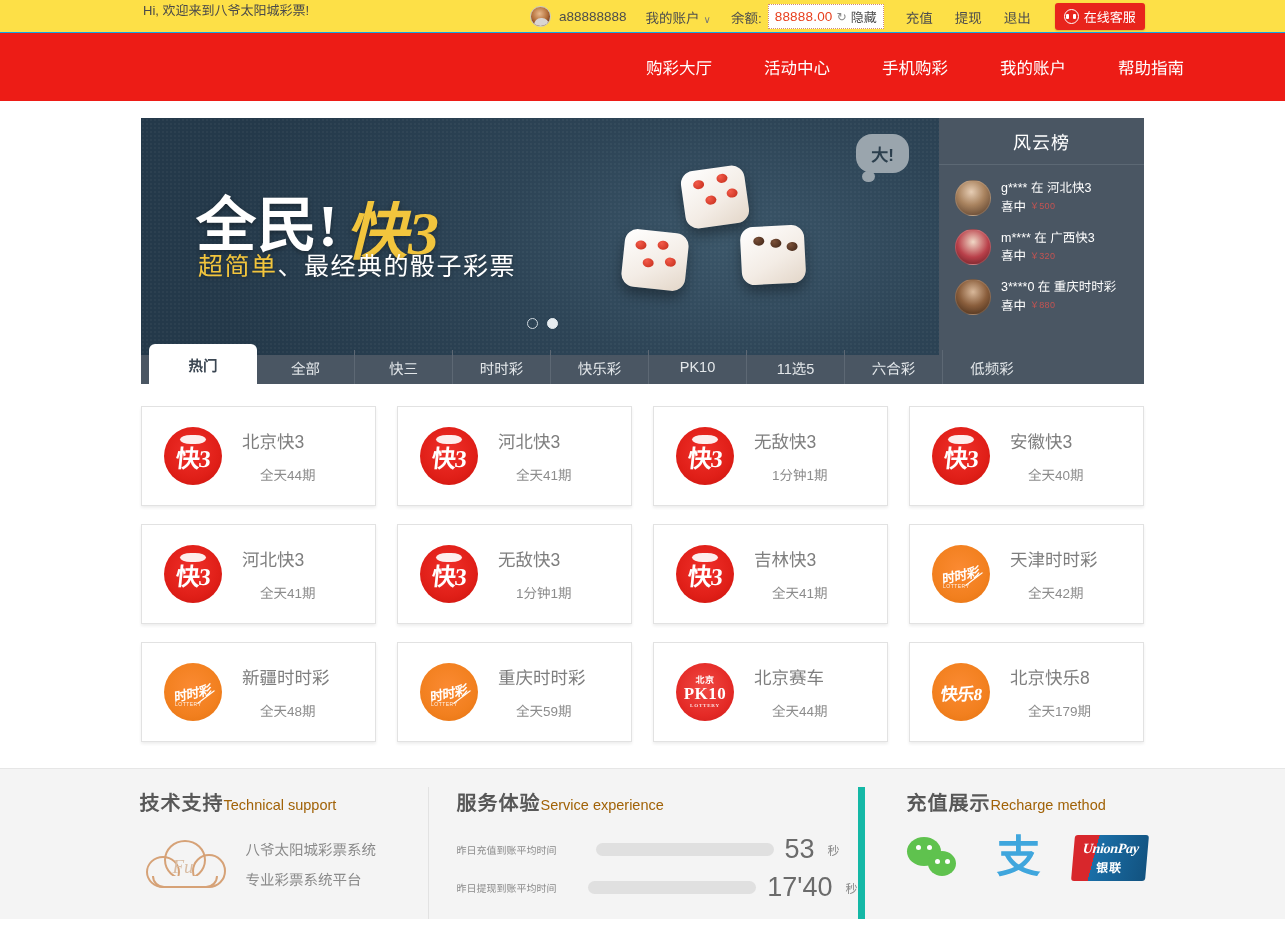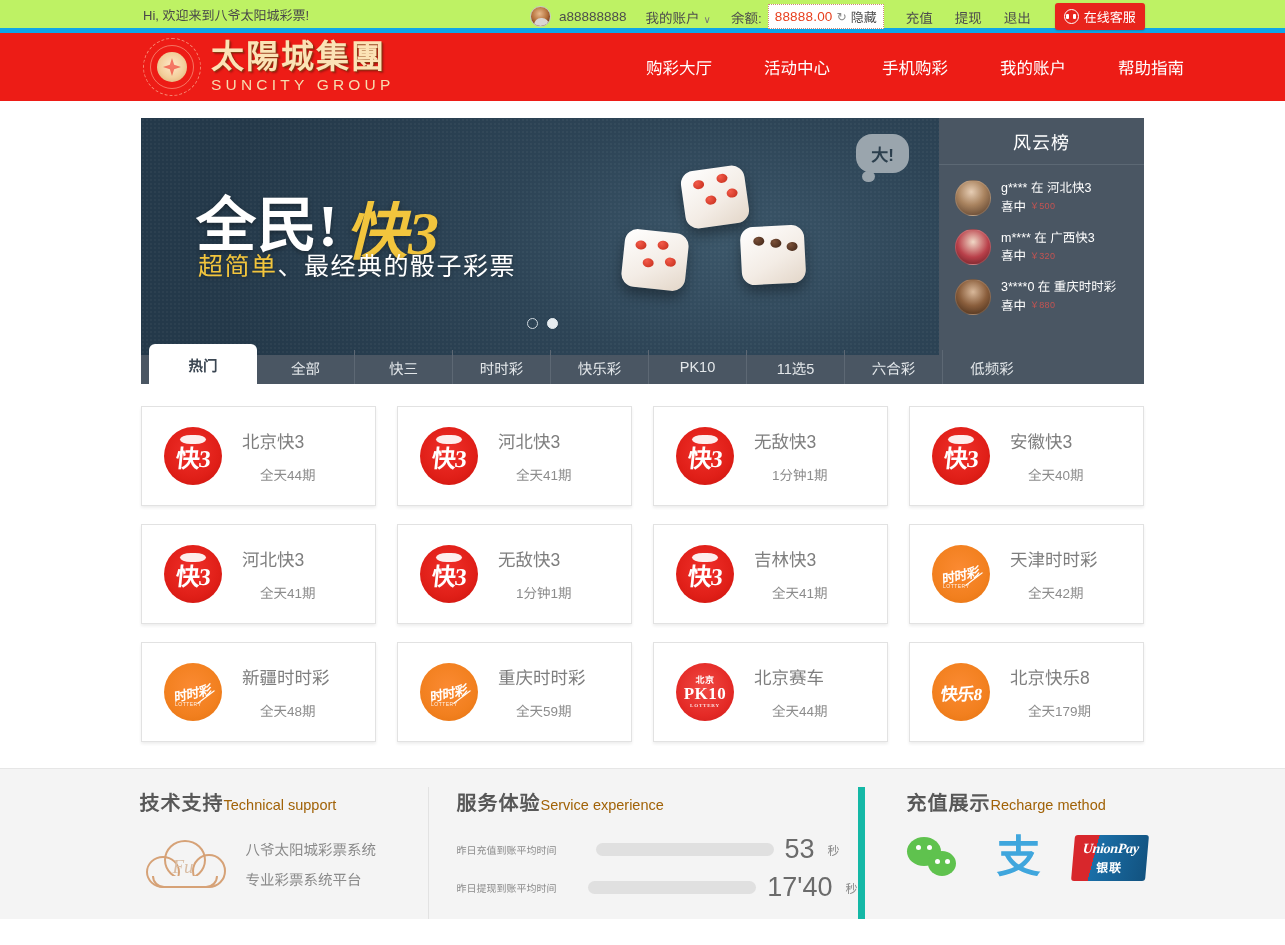--- a/index.html
+++ b/index.html
@@ -7,23 +7,23 @@
   html, body {
     width: 1285px; height: 945px;
     font-family: "Liberation Sans", "DejaVu Sans", sans-serif;
     background: #ffffff;
     overflow: hidden;
   }
 
   
   .topbar {
     height: 33px; width: 100%;
-    background: #bef264;
-    border-bottom: 5px solid #0ea5e9;
-    display: flex; align-items: center;
+    background: #fde047;
+    border-bottom: 1px solid #0ea5e9;
+    display: flex; align-items: flex-start;
     font-size: 13px; color: #555;
     position: relative;
   }
   .topbar-greeting { margin-left: 143px; color: #4a4a4a; font-size: 13px; white-space: nowrap;}
   .topbar-right {
     position: absolute; left: 530px; top: 0; height: 33px;
     display: flex; align-items: center; gap: 0px;
   }
   .avatar-sm {
     width: 21px; height: 21px; border-radius: 50%;
@@ -338,31 +338,20 @@
     <span class="tb-action">提现</span>
     <span class="tb-action">退出</span>
     <span class="cs-btn">
       <span class="cs-ico"></span>
       <span>在线客服</span>
     </span>
   </div>
 </div>
 
 <div class="header">
-  <div class="logo-wrap">
-    <div class="sun-emblem">
-      <div class="ring"></div>
-        <div class="ring2"></div>
-        <div class="core"></div>
-    </div>
-    <div class="logo-text">
-      <span class="logo-cn">太陽城集團</span>
-      <span class="logo-en">SUNCITY GROUP</span>
-    </div>
-  </div>
   <div class="nav">
     <span class="nav-item">购彩大厅</span>
     <span class="nav-item">活动中心</span>
     <span class="nav-item">手机购彩</span>
     <span class="nav-item">我的账户</span>
     <span class="nav-item">帮助指南</span>
   </div>
 </div>
 
 <div class="banner-area">

